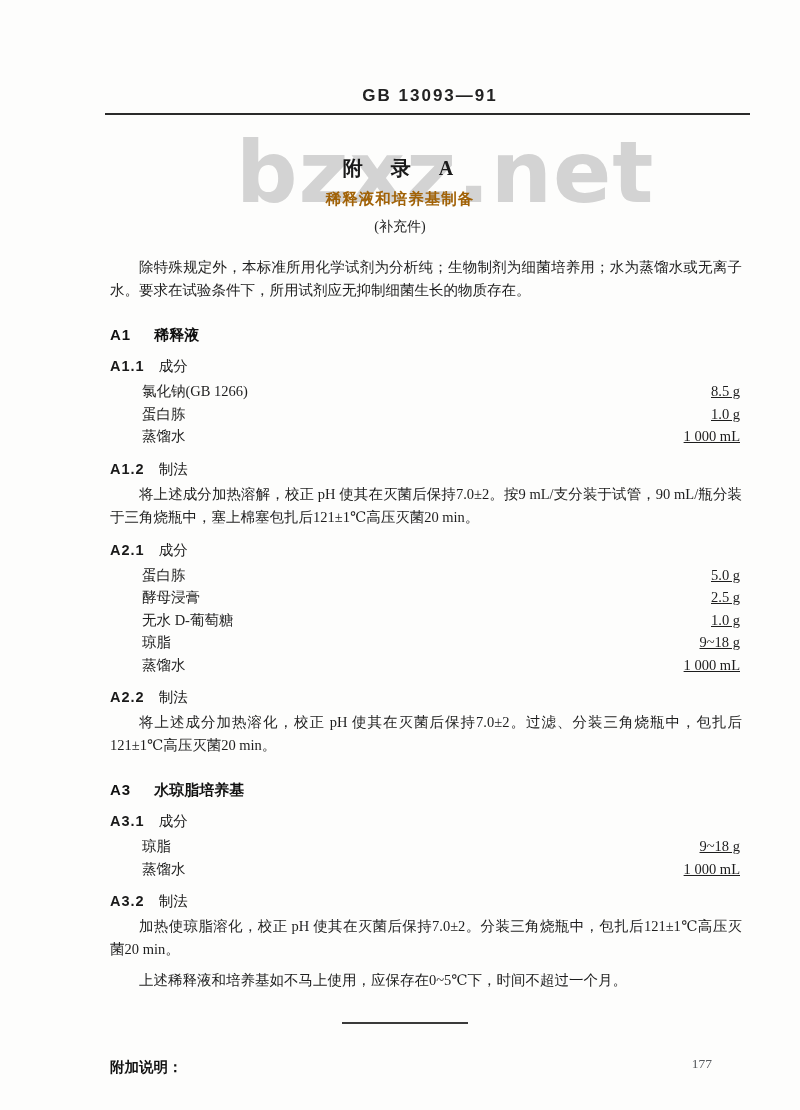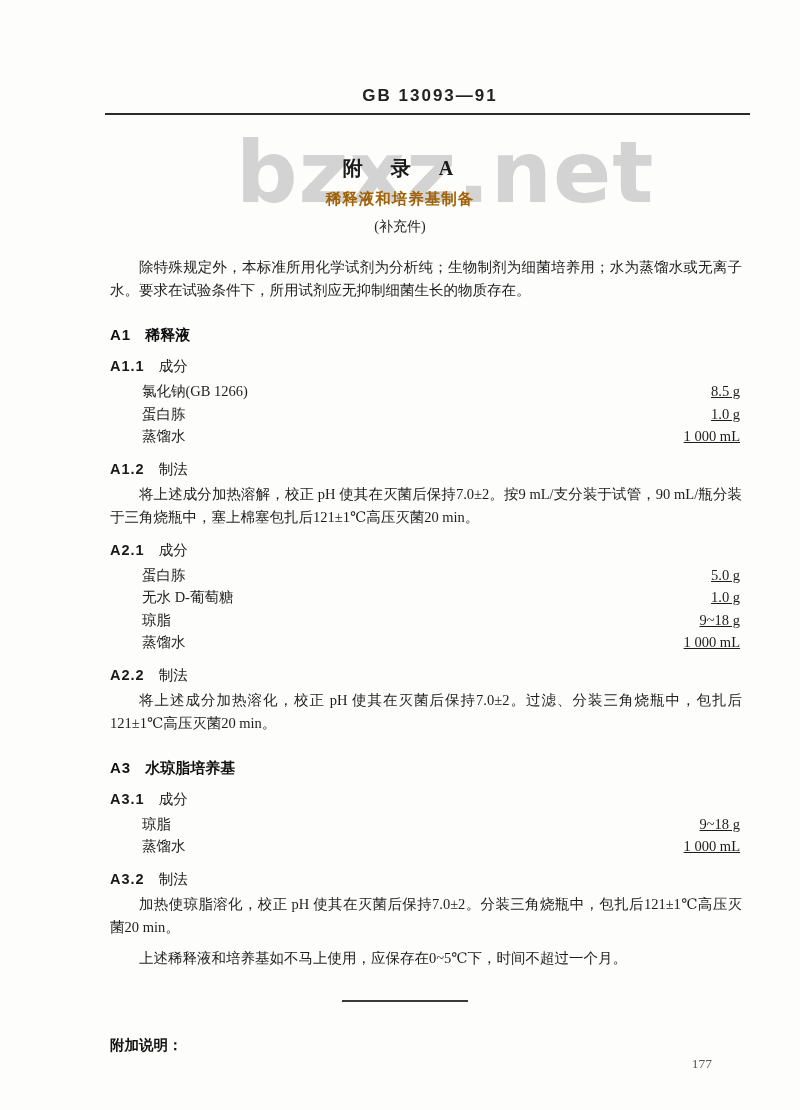--- a/index.html
+++ b/index.html
@@ -71,21 +71,21 @@
     line-height: 23px;
     margin: 4px 0 0 0;
   }
   .section-heading {
     margin: 24px 0 8px 0;
     font-family: "Liberation Sans", "DejaVu Sans", sans-serif;
     font-weight: bold;
     font-size: 15px;
     color: #111;
   }
-  .section-heading .sec-id { letter-spacing: 1px; margin-right: 14px; }
+  .section-heading .sec-id { letter-spacing: 1px; margin-right: 23px; }
   .sub-heading {
     margin: 12px 0 4px 0;
     font-size: 14.5px;
     color: #1a1a1a;
   }
   .sub-heading .sec-id {
     font-family: "Liberation Sans", "DejaVu Sans", sans-serif;
     font-weight: bold; margin-right: 14px; letter-spacing: 1px;
   }
   .ingredient-row {
@@ -163,20 +163,24 @@
     <p class="para">将上述成分加热溶解，校正 pH 使其在灭菌后保持7.0±2。按9 mL/支分装于试管，90 mL/瓶分装于三角烧瓶中，塞上棉塞包扎后121±1℃高压灭菌20 min。</p>
 
     <div class="sub-heading">
       <span class="sec-id">A2.1</span><span>成分</span>
     </div>
     <div class="ingredient-row">
       <span class="ing-name">蛋白胨</span>
       <span class="ing-amount">5.0 g</span>
     </div>
     <div class="ingredient-row">
+      <span class="ing-name">酵母浸膏</span>
+      <span class="ing-amount">2.5 g</span>
+    </div>
+    <div class="ingredient-row">
       <span class="ing-name">无水 D-葡萄糖</span>
       <span class="ing-amount">1.0 g</span>
     </div>
     <div class="ingredient-row">
       <span class="ing-name">琼脂</span>
       <span class="ing-amount">9~18 g</span>
     </div>
     <div class="ingredient-row">
       <span class="ing-name">蒸馏水</span>
       <span class="ing-amount">1 000 mL</span>

